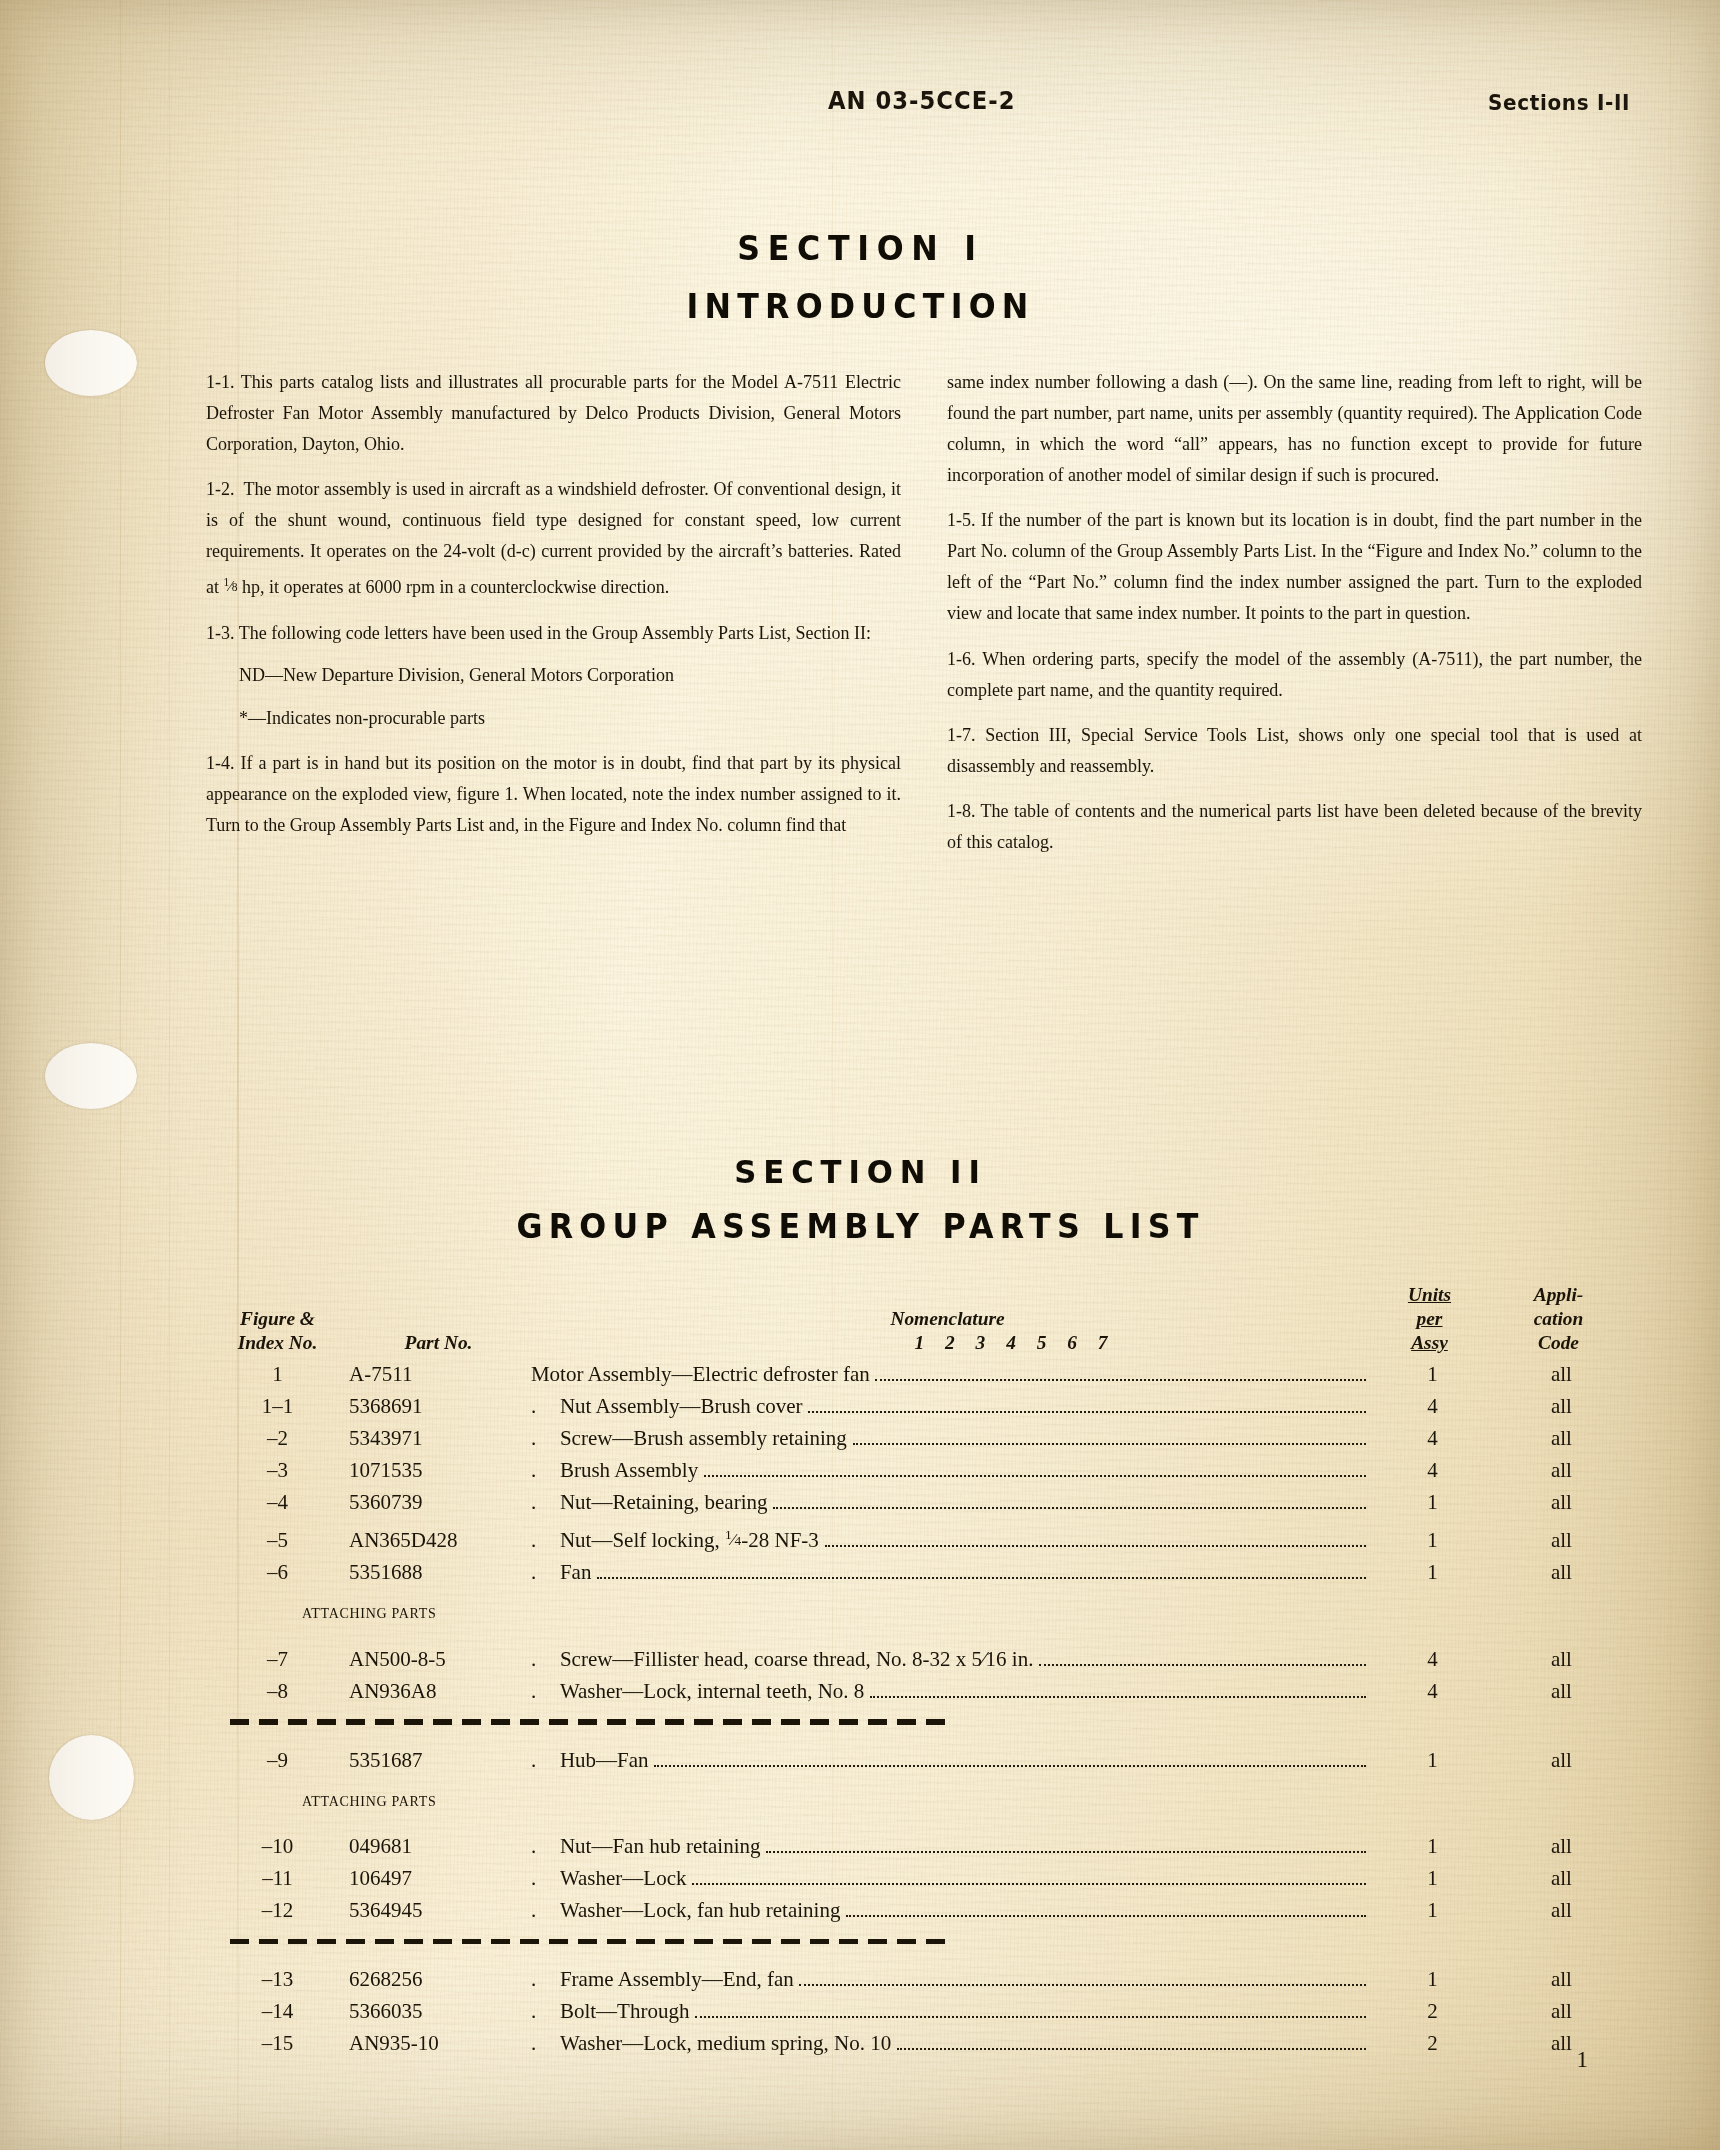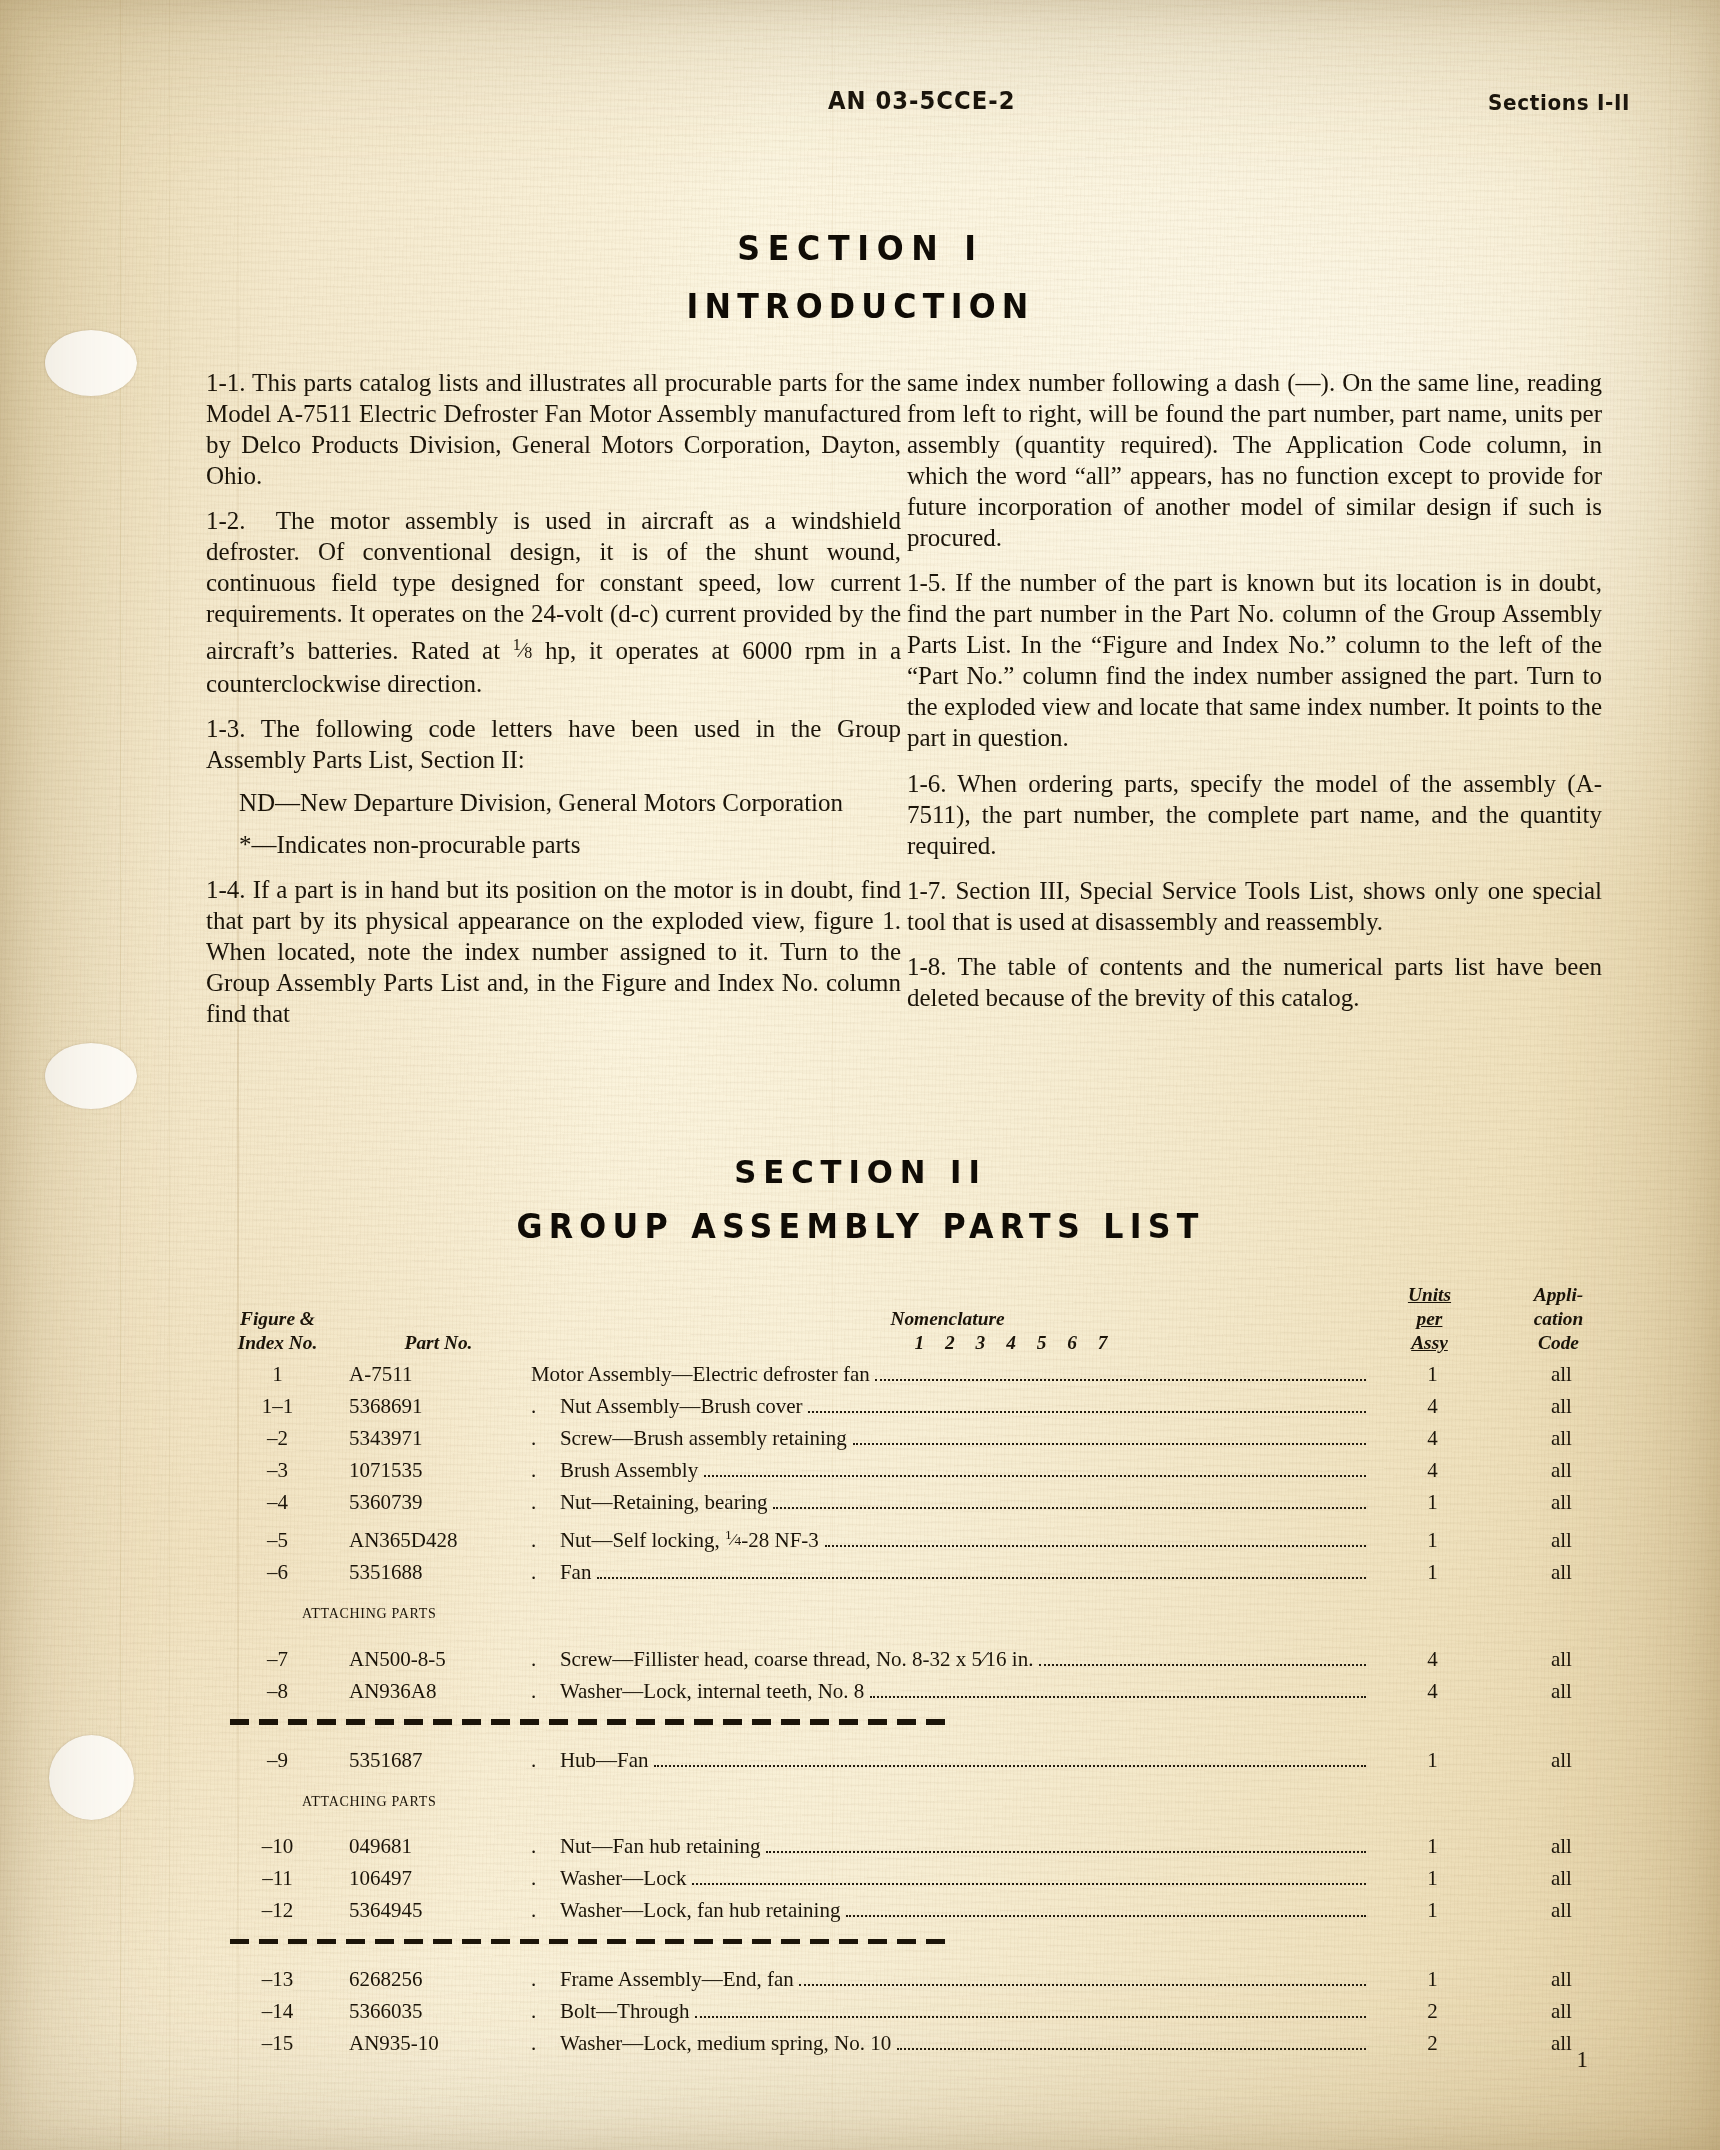--- a/index.html
+++ b/index.html
@@ -46,24 +46,24 @@
   
   .bigtitle{
     position:absolute;width:100%;text-align:center;
     font-family:"DejaVu Sans", sans-serif;font-weight:bold;color:#100c06;
   }
   #t-sec1{top:229px;font-size:33px;letter-spacing:8px;transform:scaleX(.96);}
   #t-intro{top:287px;font-size:33px;letter-spacing:6.5px;transform:scaleX(.96);}
   #t-sec2{top:1153px;font-size:32px;letter-spacing:7.2px;transform:scaleX(.96);}
   #t-gapl{top:1207px;font-size:33px;letter-spacing:6.5px;transform:scaleX(.96);}
   
-  .col{position:absolute;top:367px;width:695px;font-size:25px;line-height:31px;
+  .col{position:absolute;top:367px;width:695px;font-size:18px;line-height:31px;
        text-align:justify;color:#1b1409;}
   #col-left{left:206px;}
-  #col-right{left:907px;}
+  #col-right{left:947px;}
   .col p{margin:0 0 14.3px 0;text-indent:0;}
   .col p.tight{margin-bottom:11.5px;}
   .hang{padding-left:33px;}
   .frac{display:inline-block;font-size:.82em;vertical-align:.12em;}
   .frac sup{font-size:.78em;vertical-align:.42em;}
   .frac sub{font-size:.78em;vertical-align:-.05em;}
   
   #ptable{position:absolute;left:206px;top:1283px;width:1455px;color:#1b1409;}
   .thead{display:flex;align-items:flex-end;font-style:italic;font-size:19.4px;line-height:24px;font-weight:bold;}
   .th{text-align:center;}

